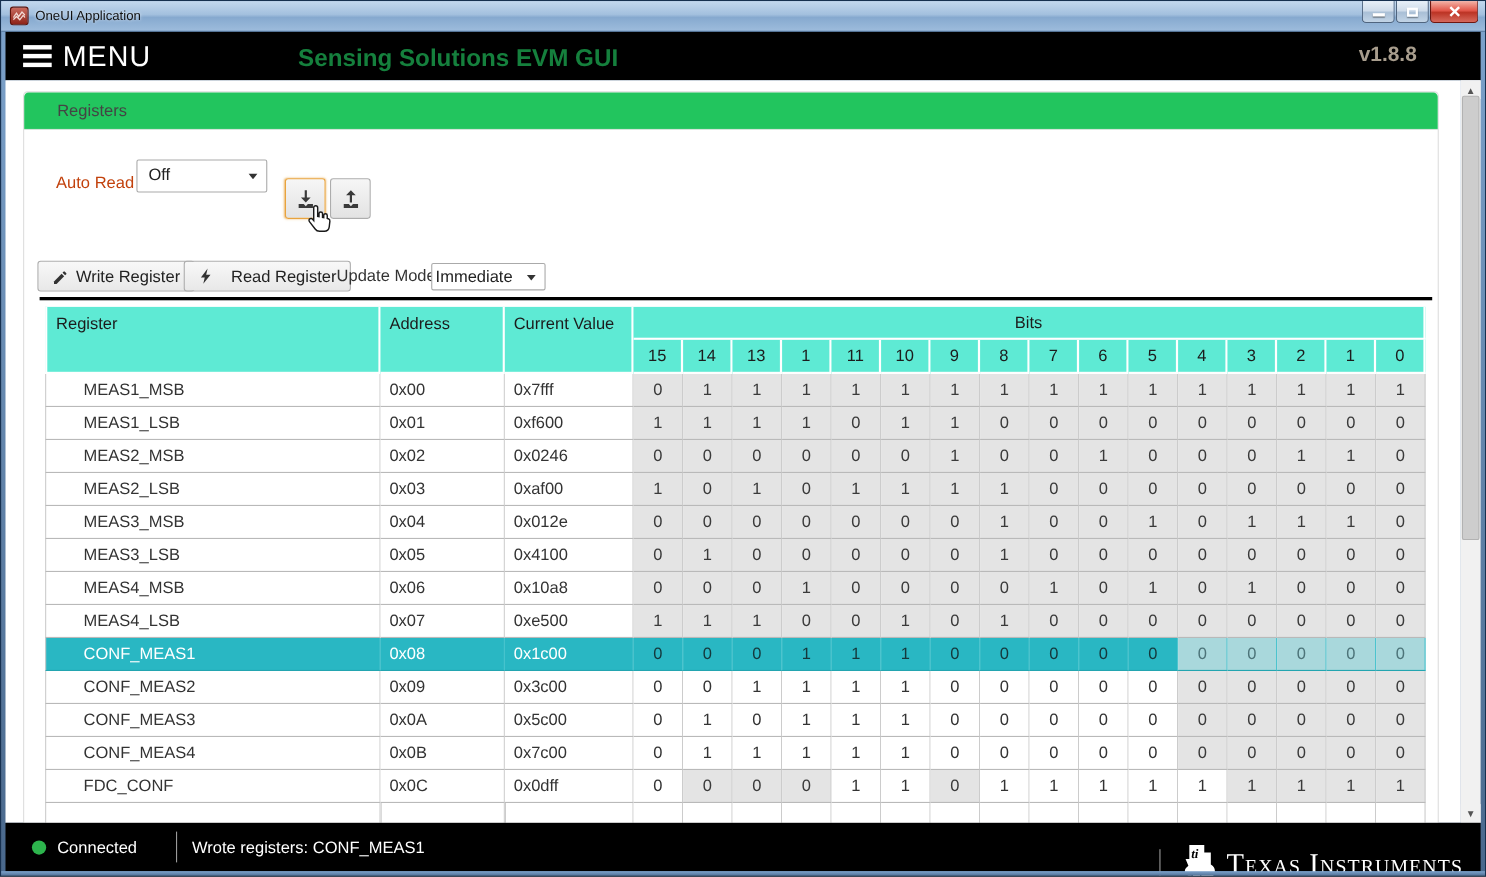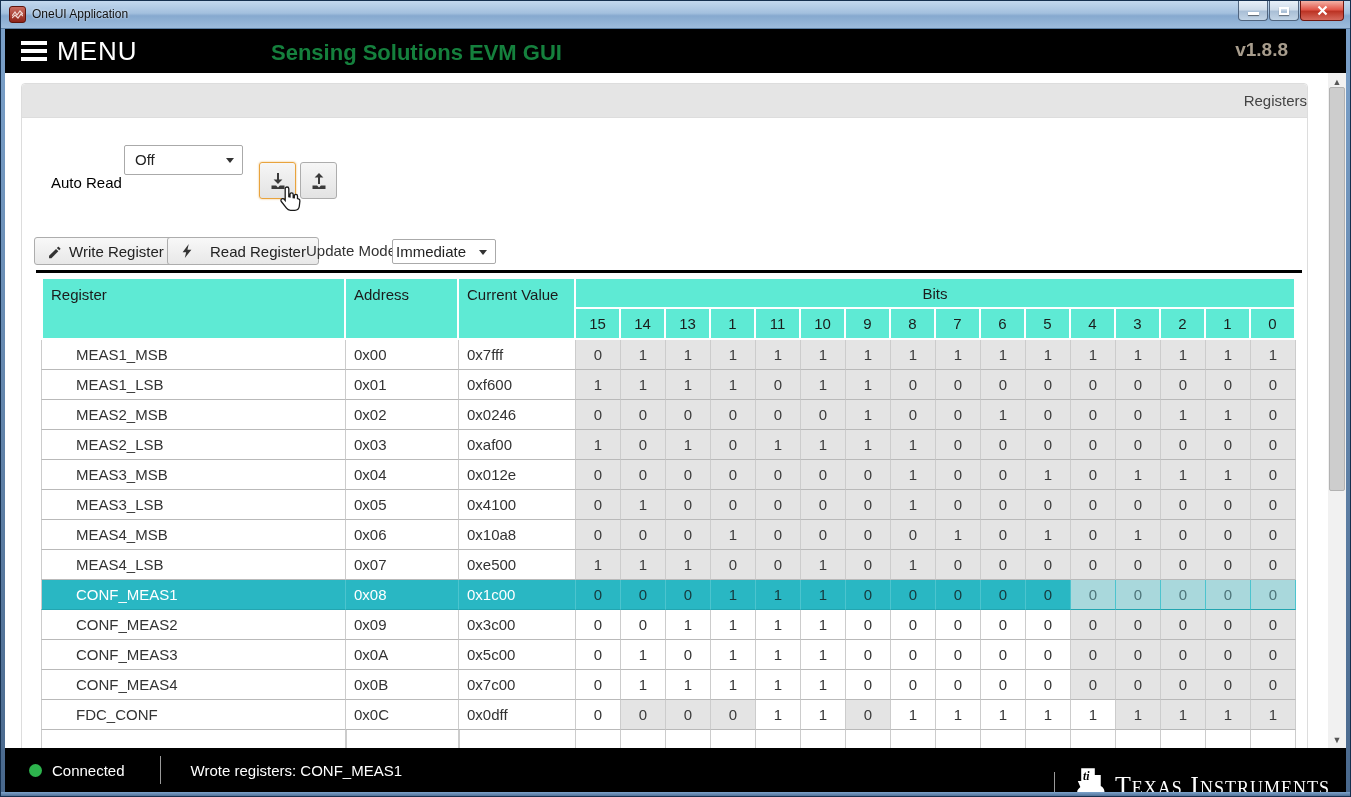--- a/index.html
+++ b/index.html
@@ -33,24 +33,24 @@
   .hamburger { position:absolute; left:16px; top:12px; width:26px; height:20px; cursor:pointer; }
   .hamburger span { display:block; width:26px; height:4px; background:#fff; margin-bottom:4px; }
   .menu-label { position:absolute; left:52px; top:7px; font-size:26px; color:#fff; letter-spacing:1px; }
   .app-title { position:absolute; left:266px; top:11px; font-size:22px; font-weight:bold; color:#15803d; }
   .version { position:absolute; right:58px; top:10px; font-size:19px; font-weight:bold; color:#a89d8d; }
 
   
   .content { position:absolute; left:4px; top:72px; width:1323px; height:675px; background:#fff; overflow:hidden; }
   .panel { position:absolute; left:16px; top:10px; width:1287px; height:700px;
            background:#fff; border:1px solid #ddd; border-radius:4px 4px 0 0; }
-  .panel-heading { height:34px; line-height:33px; padding-left:30px; background:#e5e5e5;
-                   border-bottom:1px solid #ddd; font-size:15px; color:#444; border-radius:4px 4px 0 0;text-align:right; }
-
-  .auto-read-label { position:absolute; left:46px; top:79px; height:30px; line-height:30px; font-size:15px; color:#000000;margin-top:16px; }
+  .panel-heading { height:34px; line-height:33px; padding-left:30px; background:#22c55e;
+                   border-bottom:1px solid #ddd; font-size:15px; color:#444; border-radius:4px 4px 0 0; }
+
+  .auto-read-label { position:absolute; left:46px; top:79px; height:30px; line-height:30px; font-size:15px; color:#c2410c; }
   .select-box { position:relative; background:#fff; border:1px solid #aaa; border-radius:2px;
                 font-size:15px; color:#222; cursor:pointer; }
   .select-caret { position:absolute; right:8px; top:50%; margin-top:-2px; width:0; height:0;
                   border-left:4px solid transparent; border-right:4px solid transparent; border-top:5px solid #333; }
   .auto-read-select { position:absolute; left:119px; top:72px; width:119px; height:30px; line-height:28px; padding-left:10px; }
 
   .tool-btn { position:absolute; width:37px; height:37px; border:1px solid #adadad; border-radius:3px;
               background:linear-gradient(#f6f6f6,#e3e3e3); display:flex; align-items:center; justify-content:center; cursor:pointer; }
   .tool-btn.focused { border:1px solid #e8a33d; box-shadow:0 0 2px rgba(230,160,60,.8); }
   .btn-download { left:254px; top:89px; }
@@ -91,21 +91,21 @@
   .sb-up { top:0; } .sb-down { bottom:0; }
   .sb-thumb { position:absolute; left:1px; top:14px; width:16px; height:404px; background:#cdcdcd;
               border:1px solid #b2b2b2; border-radius:2px; cursor:pointer; }
 
   
   .statusbar { position:absolute; left:4px; top:747px; width:1341px; height:44px; background:#000;
                display:flex; align-items:center; color:#fff; font-size:15px; }
   .status-dot { width:13px; height:13px; border-radius:50%; background:#2db44d; margin-left:24px; }
   .status-conn { margin-left:10px; }
   .status-sep { width:1px; height:28px; background:#9a9a9a; margin-left:35px; }
-  .status-msg { margin-left:30px; }
+  .status-msg { margin-left:14px; }
   .brand { position:absolute; right:16px; top:16px; height:44px; display:flex; align-items:center; gap:10px; }
   .brand-sep { width:1px; height:28px; background:#9a9a9a; margin-right:6px; }
   .brand-text { font-family:"Liberation Serif", serif; font-variant:small-caps; font-size:26px;
                 letter-spacing:1px; color:#fff; }
 
   .bottom-border { position:absolute; left:0; top:791px; width:1351px; height:6px;
                    background:linear-gradient(#7da3cc,#3d5a7d); }
 
   .cursor { position:absolute; left:273px; top:112px; width:24px; height:28px; pointer-events:none; z-index:50; }
 </style>

